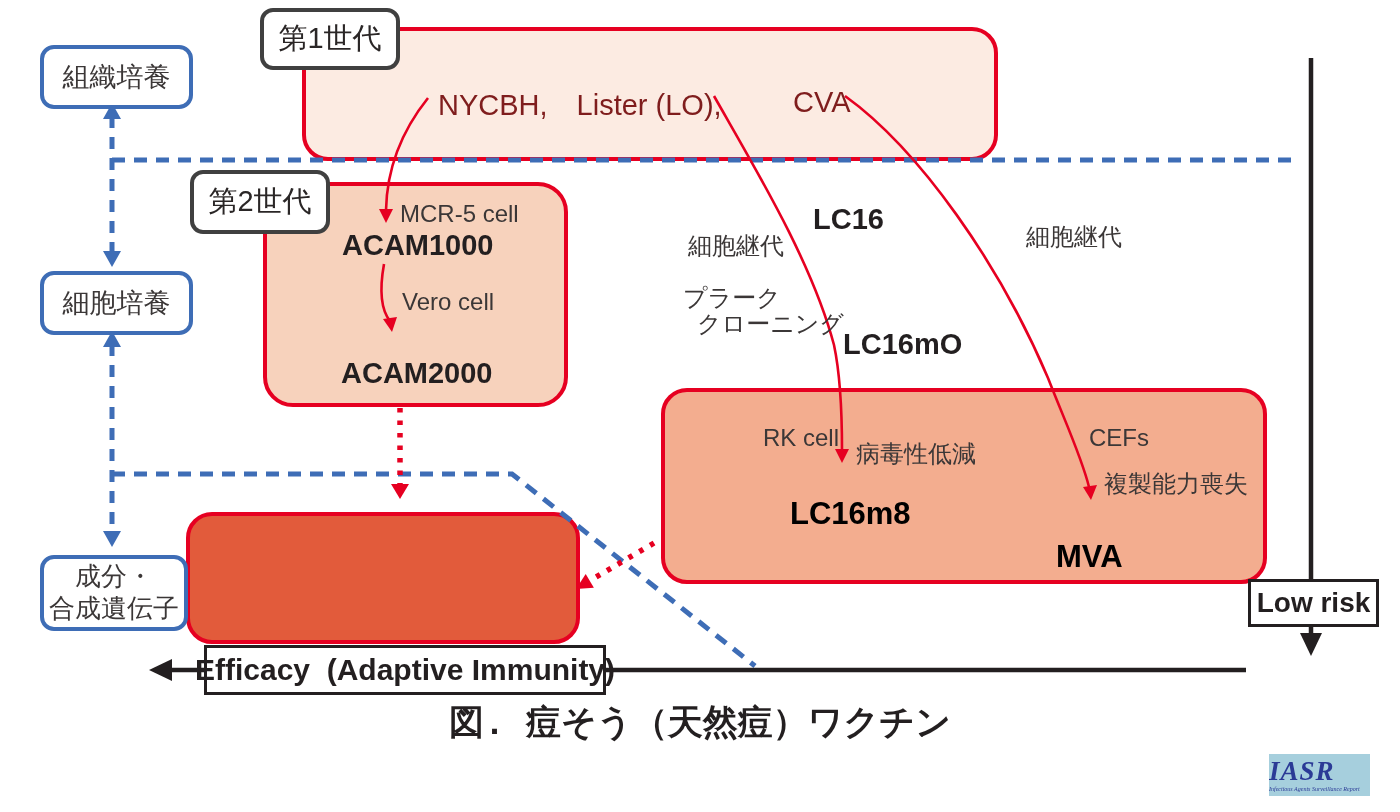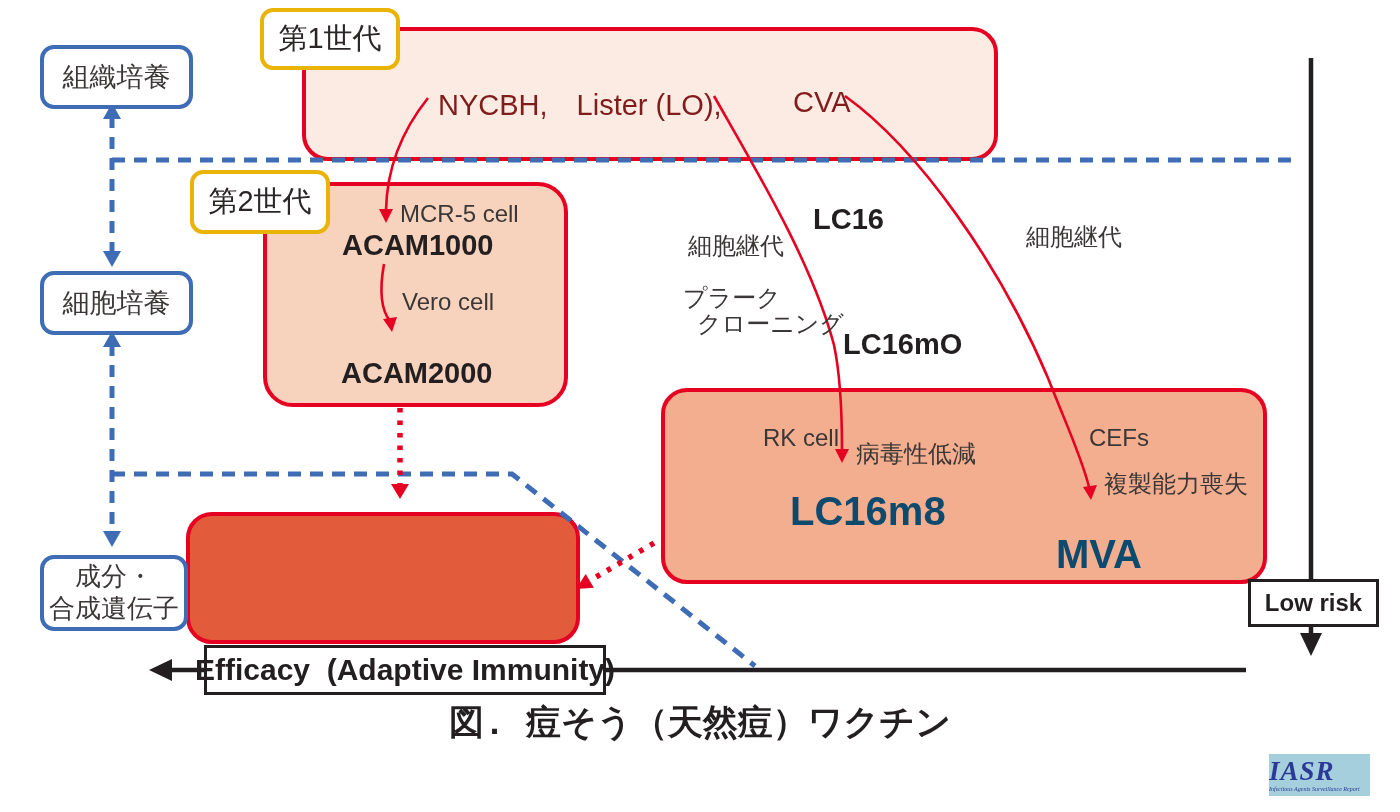--- a/index.html
+++ b/index.html
@@ -10,45 +10,45 @@
   
   .genbox{position:absolute;border:4.5px solid #e60021;z-index:1;}
   .gen1{left:302px;top:27px;width:688px;height:126px;background:#fcebe2;border-radius:26px;}
   .gen2{left:263px;top:182px;width:297px;height:217px;background:#f7d2bc;border-radius:30px;}
   .gen3{left:661px;top:388px;width:598px;height:188px;background:#f3ad8f;border-radius:26px;}
   .gen4{left:186px;top:512px;width:386px;height:124px;background:#e25b3b;border-radius:26px;}
   
   #arrow-layer{position:absolute;left:0;top:0;z-index:2;}
   
   .genlabel{
-    position:absolute;z-index:3;background:#ffffff;border:4px solid #eab308;border-radius:13px;
+    position:absolute;z-index:3;background:#ffffff;border:4px solid #404040;border-radius:13px;
     display:flex;align-items:center;justify-content:center;font-size:29px;color:#2a2626;
   }
   
   .bluebox{
     position:absolute;z-index:3;background:#ffffff;border:4px solid #3e6db6;border-radius:14px;
     display:flex;flex-direction:column;justify-content:center;
     font-size:27px;color:#3b3737;line-height:1.22;text-align:center;
   }
   .txt{position:absolute;z-index:3;white-space:nowrap;}
   .jp-small{font-size:24px;color:#3b3737;}
   .en-small{font-size:24px;color:#3b3737;}
   .strain{font-size:29px;font-weight:normal;color:#7f1d1d;}
   .vax{font-size:29px;font-weight:bold;color:#231f20;}
-  .vax-lg{font-size:40px;font-weight:bold;color:#0c4a6e;}
+  .vax-lg{font-size:31px;font-weight:bold;color:#000000;margin-top:7px;}
   
   .efficacy-box{
     position:absolute;z-index:3;left:204px;top:645px;width:396px;height:44px;background:#ffffff;
     border:3.5px solid #231f20;display:flex;align-items:center;justify-content:center;
     font-size:30px;font-weight:bold;color:#231f20;white-space:pre;
   }
   .lowrisk-box{
     position:absolute;z-index:3;left:1248px;top:579px;width:125px;height:42px;background:#ffffff;
     border:3px solid #231f20;display:flex;align-items:center;justify-content:center;
-    font-size:24px;font-weight:bold;color:#231f20;
+    font-size:28px;font-weight:bold;color:#231f20;
   }
   .diagram-title{
     position:absolute;z-index:3;left:0;top:699px;width:1400px;text-align:center;
     font-size:35px;font-weight:bold;color:#231f20;font-family:Liberation Mono, monospace;
   }
   .iasr{
     position:absolute;z-index:3;left:1269px;top:754px;width:101px;height:42px;background:#a6cfdd;
     display:flex;flex-direction:column;justify-content:center;overflow:hidden;
   }
   .iasr-main{

